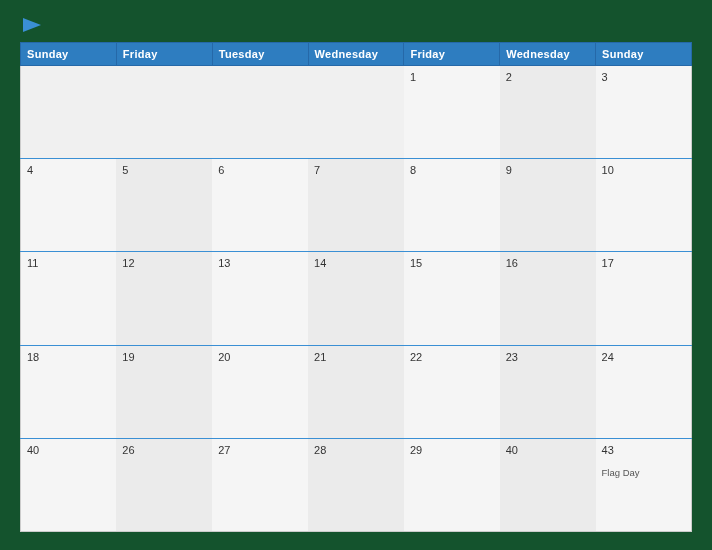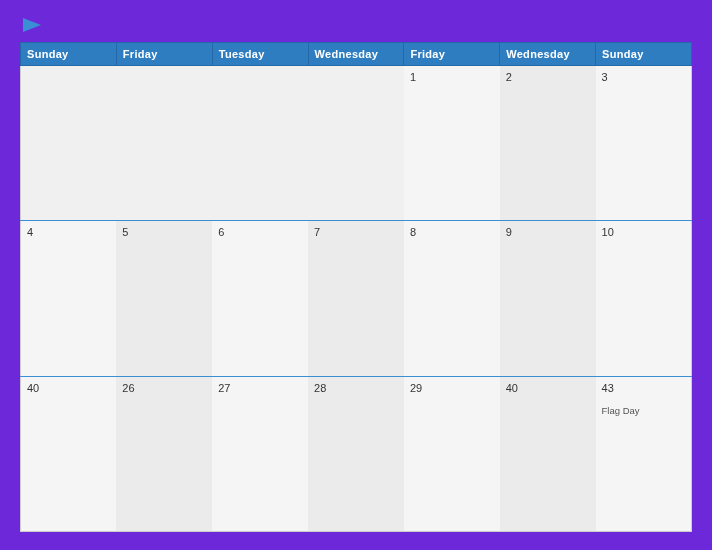--- a/index.html
+++ b/index.html
@@ -6,21 +6,21 @@
     body {
       width: 712px;
       height: 550px;
       background: #fff;
       font-family: Arial, sans-serif;
       overflow: hidden;
     }
     .page {
       width: 712px;
       height: 550px;
-      background: #6d28d9;
+      background: #14532d;
       padding: 18px 20px 18px 20px;
       display: flex;
       flex-direction: column;
     }
     .header {
       display: flex;
       align-items: center;
       justify-content: space-between;
       margin-bottom: 10px;
     }
@@ -177,20 +177,66 @@
           </td>
           <td>
             <span class="day-num">9</span>
           </td>
           <td>
             <span class="day-num">10</span>
           </td>
         </tr>
         <tr>
           <td>
+            <span class="day-num">11</span>
+          </td>
+          <td>
+            <span class="day-num">12</span>
+          </td>
+          <td>
+            <span class="day-num">13</span>
+          </td>
+          <td>
+            <span class="day-num">14</span>
+          </td>
+          <td>
+            <span class="day-num">15</span>
+          </td>
+          <td>
+            <span class="day-num">16</span>
+          </td>
+          <td>
+            <span class="day-num">17</span>
+          </td>
+        </tr>
+        <tr>
+          <td>
+            <span class="day-num">18</span>
+          </td>
+          <td>
+            <span class="day-num">19</span>
+          </td>
+          <td>
+            <span class="day-num">20</span>
+          </td>
+          <td>
+            <span class="day-num">21</span>
+          </td>
+          <td>
+            <span class="day-num">22</span>
+          </td>
+          <td>
+            <span class="day-num">23</span>
+          </td>
+          <td>
+            <span class="day-num">24</span>
+          </td>
+        </tr>
+        <tr>
+          <td>
             <span class="day-num">40</span>
           </td>
           <td>
             <span class="day-num">26</span>
           </td>
           <td>
             <span class="day-num">27</span>
           </td>
           <td>
             <span class="day-num">28</span>

